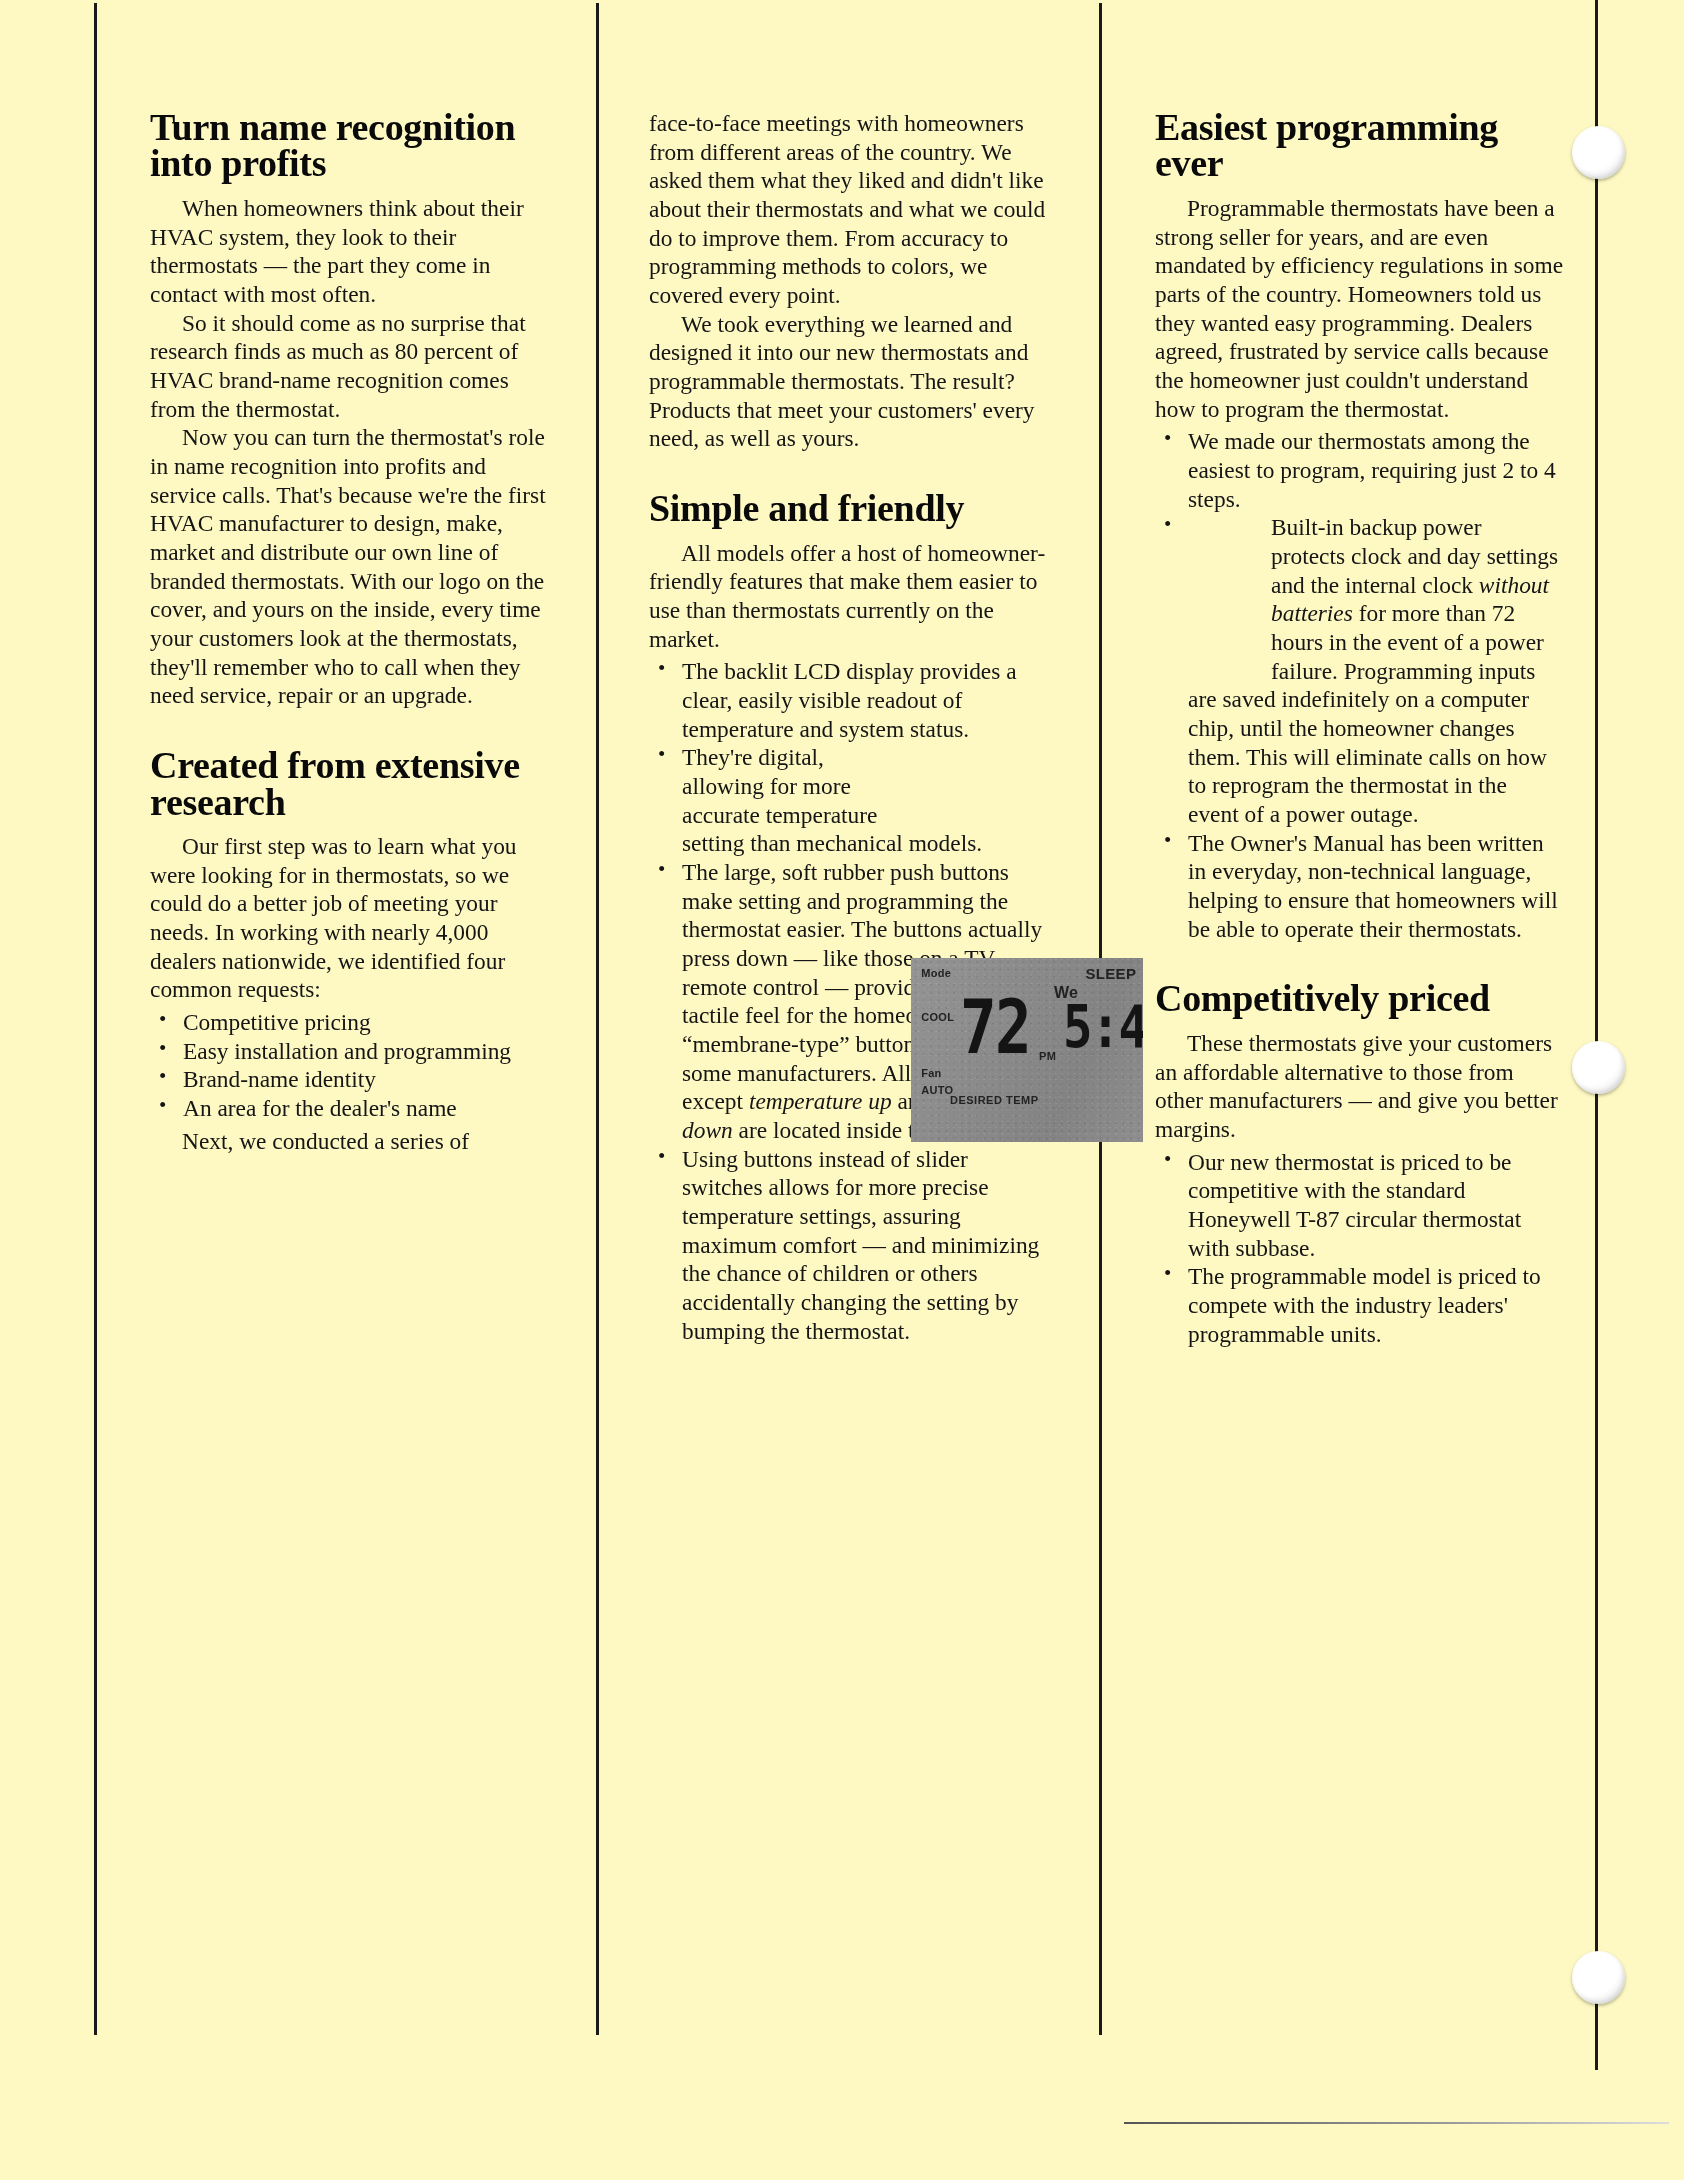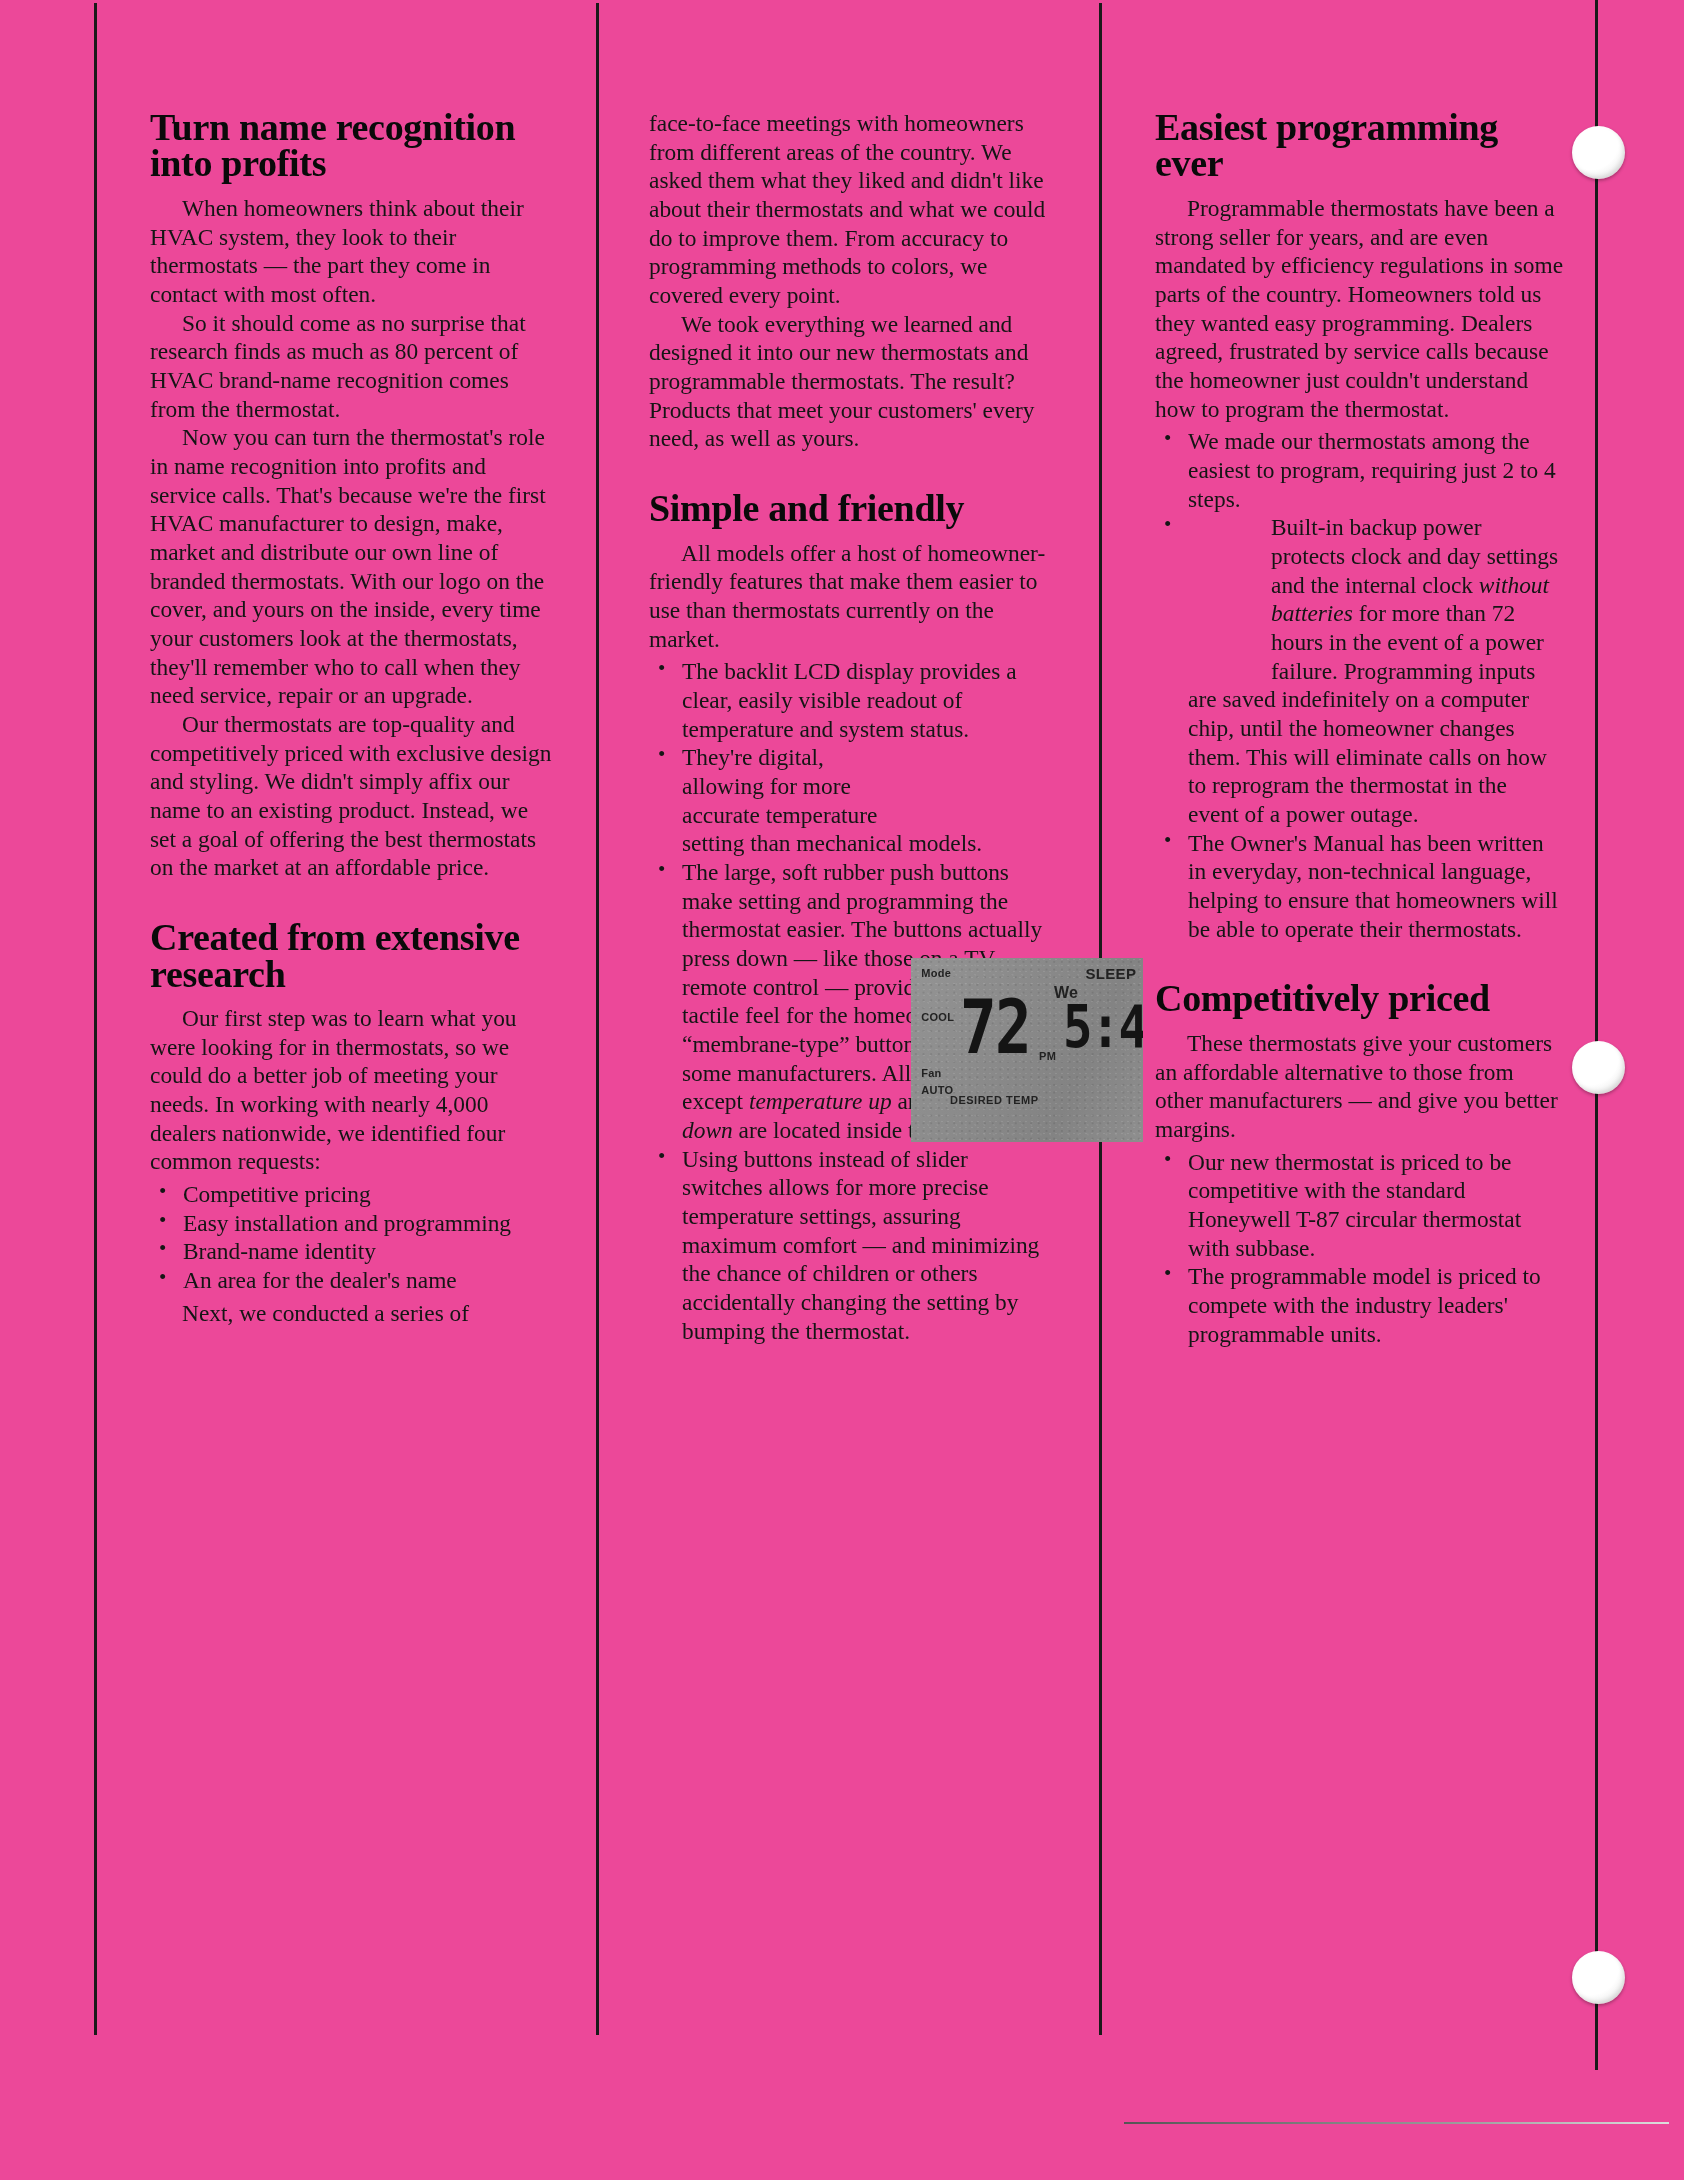--- a/index.html
+++ b/index.html
@@ -4,21 +4,21 @@
 <style>
   html, body {
     margin: 0;
     padding: 0;
     background: #ffffff;
   }
   .page {
     position: relative;
     width: 1685px;
     height: 2181px;
-    background: #ec4899;
+    background: #fef9c3;
     overflow: hidden;
     font-family: "Liberation Serif", "DejaVu Serif", serif;
     color: #111111;
   }
 
   
   .rule-v {
     position: absolute;
     top: 0;
     width: 2.6px;
@@ -177,21 +177,20 @@
   <div class="rule-h-bottom"></div>
   <div class="punch p1"></div>
   <div class="punch p2"></div>
   <div class="punch p3"></div>
 
   <div class="col col1">
     <h2>Turn name recognition into profits</h2>
     <p>When homeowners think about their HVAC system, they look to their thermostats — the part they come in contact with most often.</p>
     <p>So it should come as no surprise that research finds as much as 80 percent of HVAC brand-name recognition comes from the thermostat.</p>
     <p>Now you can turn the thermostat's role in name recognition into profits and service calls. That's because we're the first HVAC manufacturer to design, make, market and distribute our own line of branded thermostats. With our logo on the cover, and yours on the inside, every time your customers look at the thermostats, they'll remember who to call when they need service, repair or an upgrade.</p>
-    <p>Our thermostats are top-quality and competitively priced with exclusive design and styling. We didn't simply affix our name to an existing product. Instead, we set a goal of offering the best thermostats on the market at an affordable price.</p>
 
     <h2 class="sec">Created from extensive research</h2>
     <p>Our first step was to learn what you were looking for in thermostats, so we could do a better job of meeting your needs. In working with nearly 4,000 dealers nationwide, we identified four common requests:</p>
 
     <ul>
       <li>Competitive pricing</li>
       <li>Easy installation and programming</li>
       <li>Brand-name identity</li>
       <li>An area for the dealer's name</li>
     </ul>

